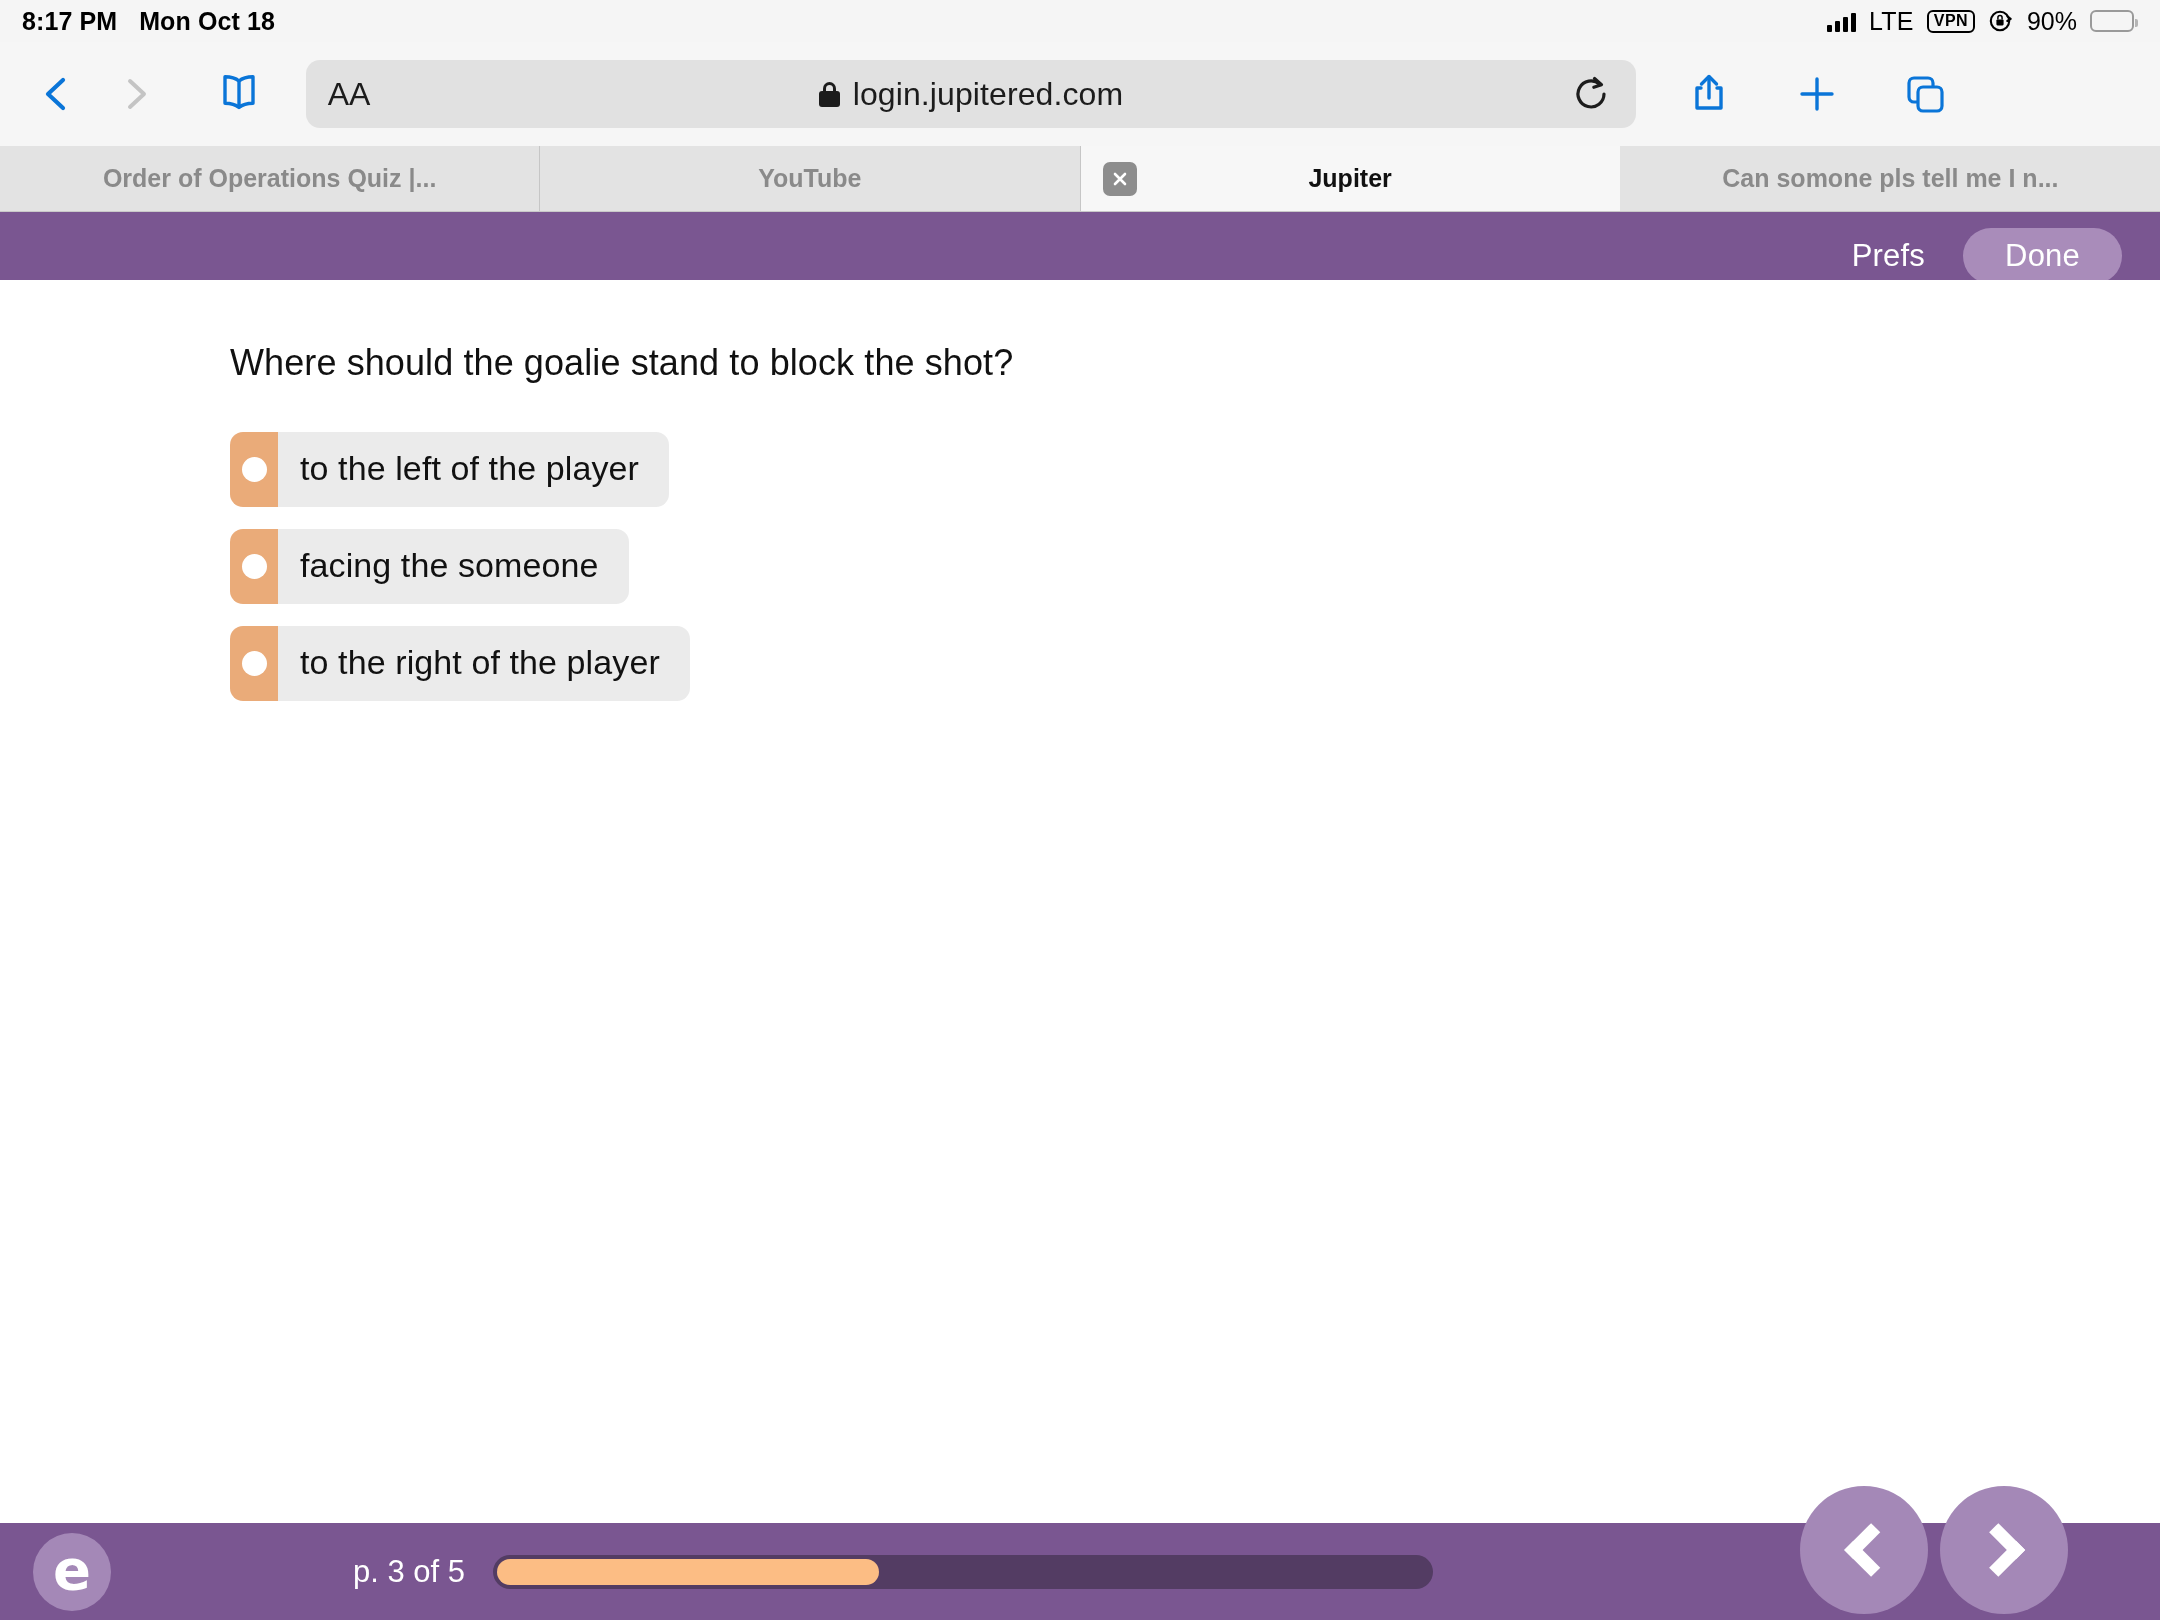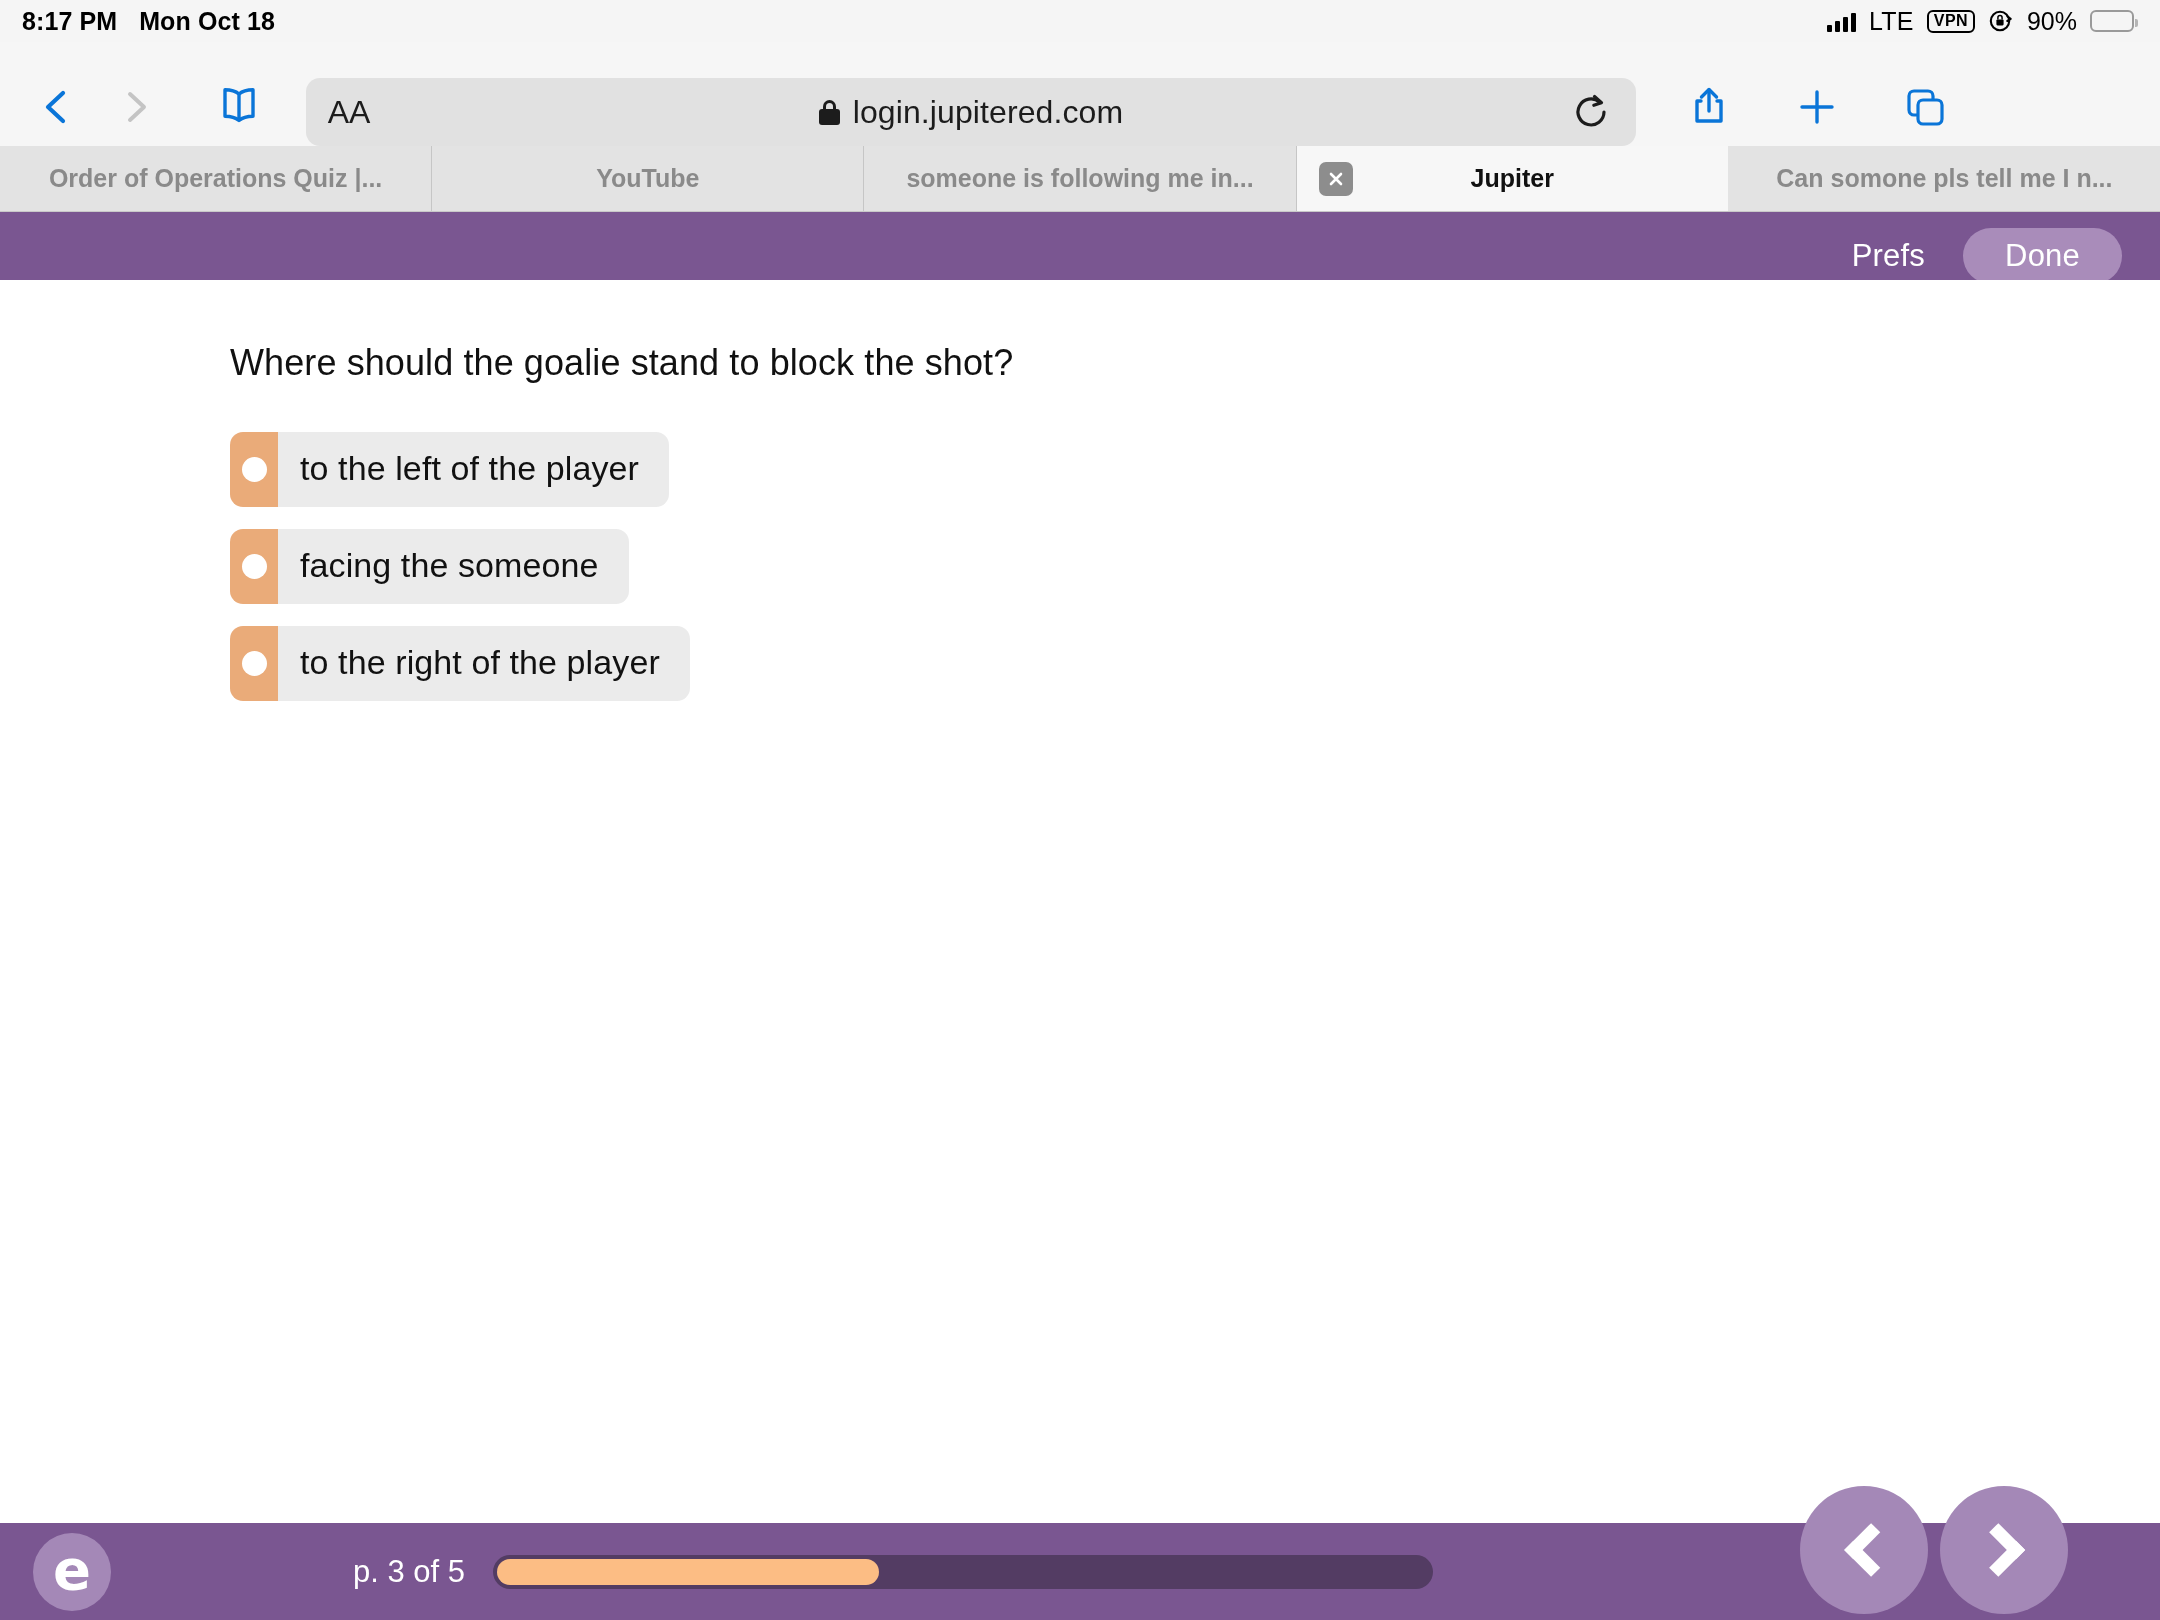--- a/index.html
+++ b/index.html
@@ -47,21 +47,21 @@
   .battery .fill{ width:100%; height:100%; background:#000; border-radius:3px; }
   .battery:after{
     content:""; position:absolute; right:-6px; top:7px;
     width:3.4px; height:8px; background:#b5b5b5; border-radius:0 2px 2px 0;
   }
 
   
   .toolbar{
     height:104px; width:100%;
     background:#f6f6f6;
-    display:flex; align-items:flex-end;
+    display:flex; align-items:center;
     padding:0 18px;
   }
   .tb-btn{
     width:78px; height:78px;
     display:flex; align-items:center; justify-content:center;
     background:transparent; border:none; cursor:pointer;
   }
   .urlbar{
     flex:1; height:68px;
     background:#e1e1e1; border-radius:14px;
@@ -305,23 +305,20 @@
   </div>
 </div>
 
 <div class="tabbar">
   <div class="tab">
     <span class="tab-label">Order of Operations Quiz |...</span>
   </div>
   <div class="tab">
     <span class="tab-label">YouTube</span>
   </div>
-  <div class="tab">
-    <span class="tab-label">someone is following me in...</span>
-  </div>
   <div class="tab active">
     <span class="tab-close">
       <svg width="20" height="20" viewBox="0 0 20 20">
           <path d="M5 5l10 10M15 5L5 15" stroke="#ffffff" stroke-width="2.6" stroke-linecap="round"></path>
         </svg>
     </span>
     <span class="tab-label">Jupiter</span>
   </div>
   <div class="tab">
     <span class="tab-label">Can somone pls tell me I n...</span>

